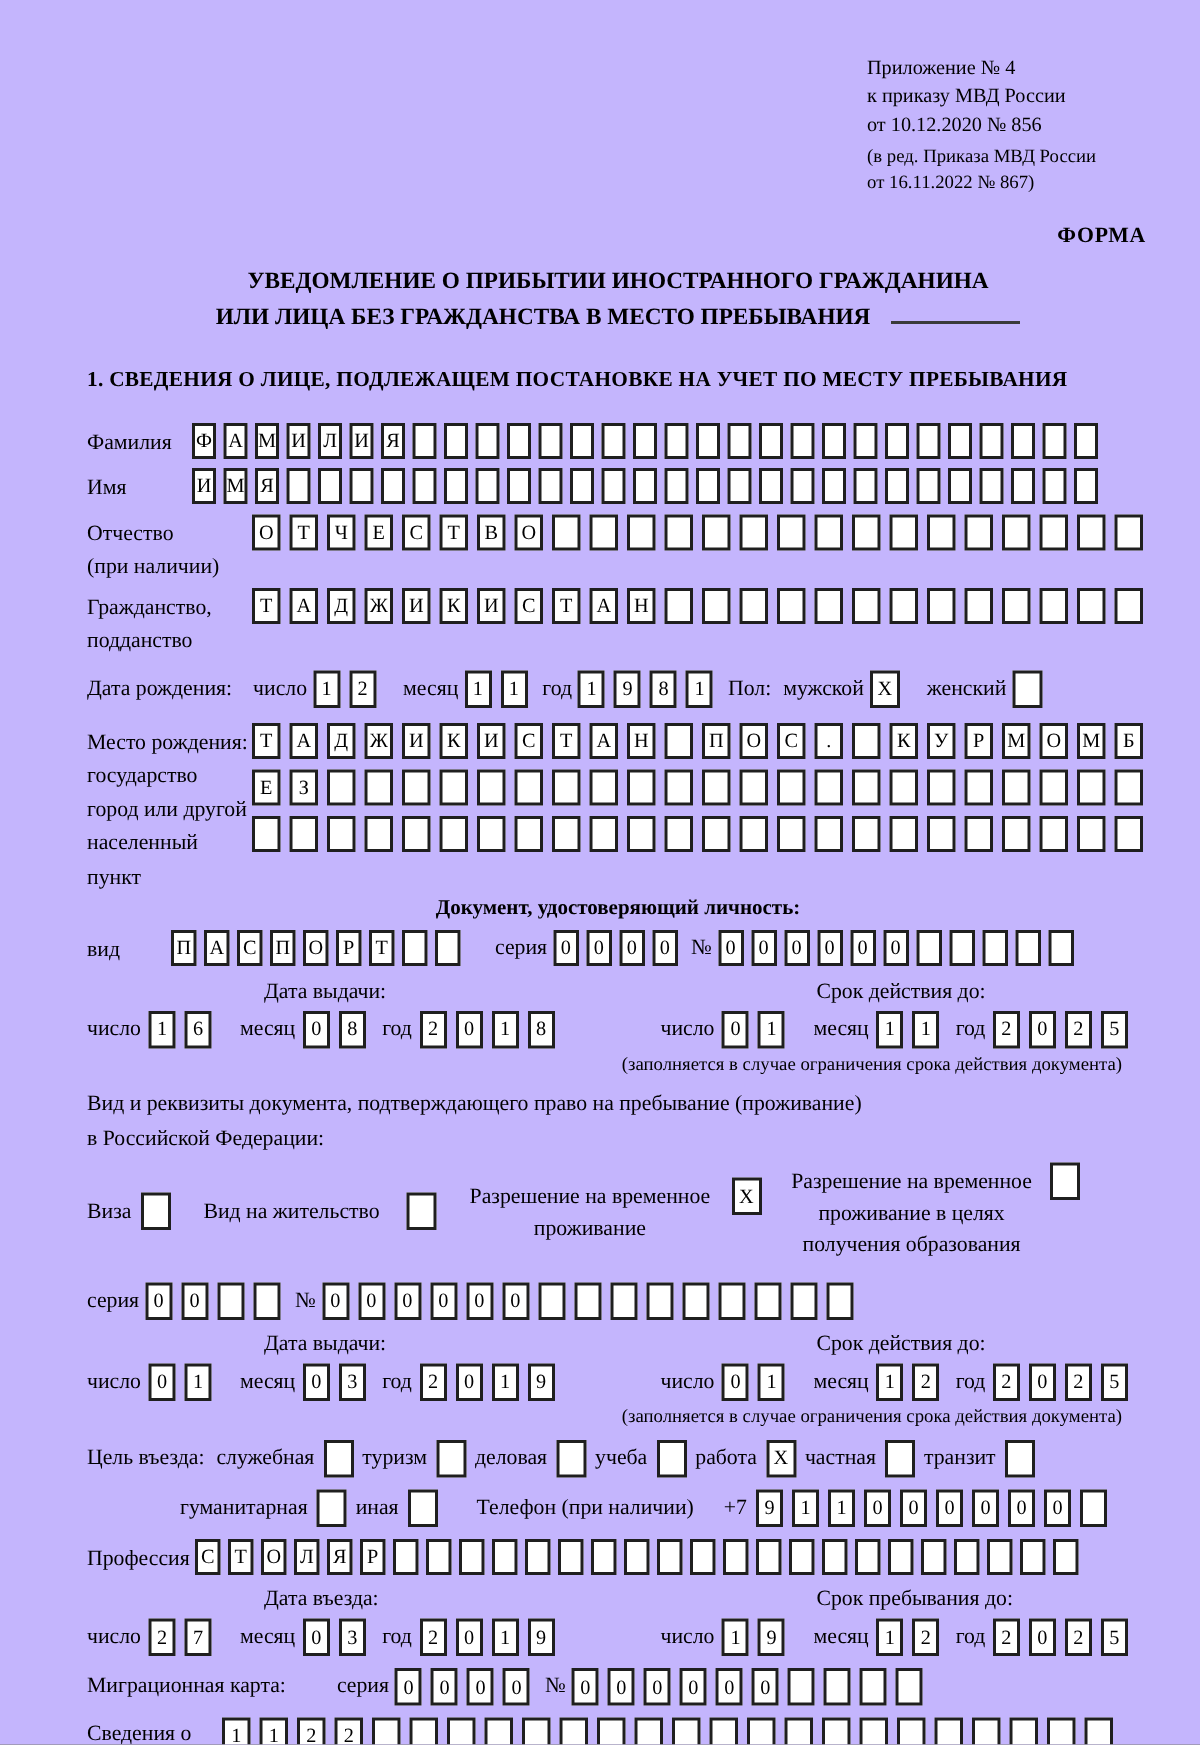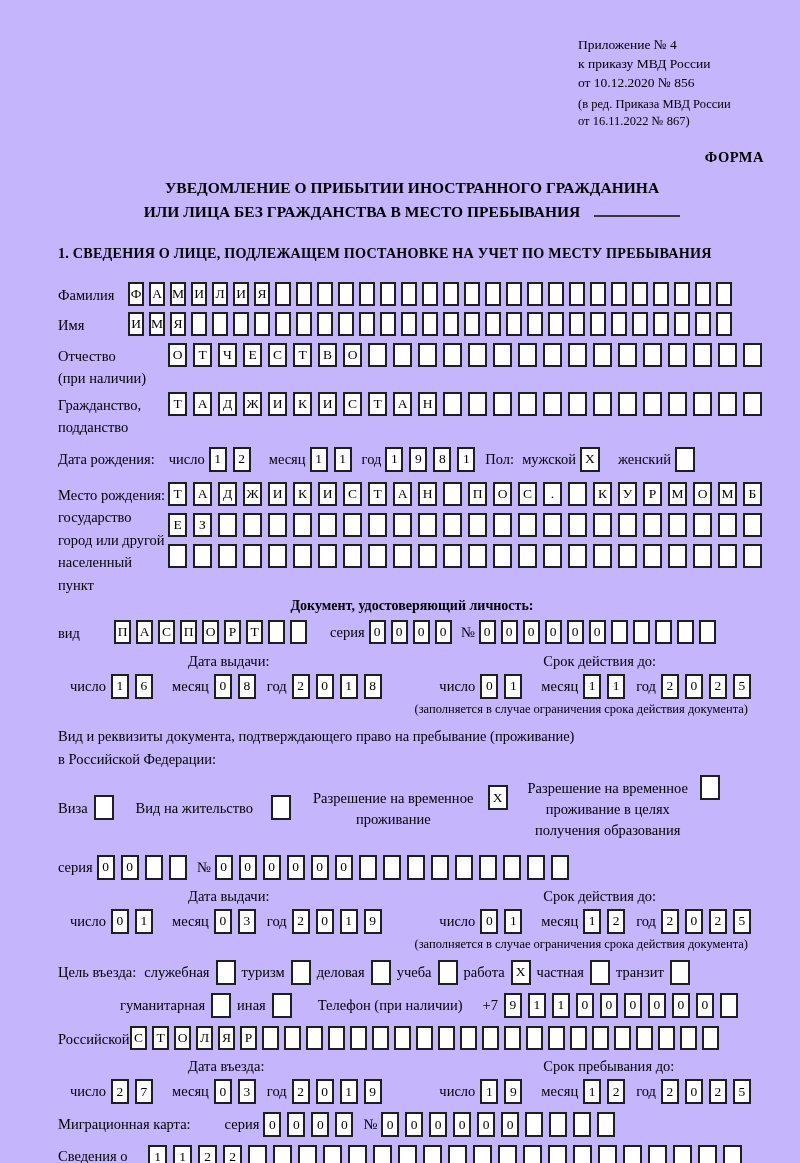--- a/index.html
+++ b/index.html
@@ -33,21 +33,21 @@
   .stackrows { display:flex; flex-direction:column; gap:7px; }
 
   
   .inline { display:flex; align-items:center; font-size:14.5px; }
   .inline .cellrow { margin:0 4px; }
   .sp8 { margin-left:8px; } .sp14 { margin-left:14px; } .sp20 { margin-left:20px; }
   .dcell .cell { width:18px; height:25px; margin-right:6px; }
   .cbx .cell { width:20px; height:25px; margin-right:0; }
 
   
-  .datepair { display:flex; margin:8px 12px 2px; }
+  .datepair { display:flex; margin:8px 0 2px; }
   .dp-left { width:54%; } .dp-right { width:46%; }
   .dp-head { font-size:14.5px; margin-bottom:4px; }
   .dp-left .dp-head { padding-left:118px; }
   .dp-right .dp-head { padding-left:104px; }
   .dp-row { display:flex; align-items:center; font-size:14.5px; }
   .dp-row .cellrow { margin:0 5px 0 5px; }
   .note { font-size:12.5px; text-align:right; padding-right:18px; margin:3px 0 8px; }
 
   .para { font-size:14.5px; line-height:1.6; margin:6px 0 2px; }
 
@@ -592,21 +592,21 @@
         <span class="cell">0</span>
         <span class="cell">0</span>
         <span class="cell">0</span>
         <span class="cell">0</span>
         <span class="cell">0</span>
         <span class="cell"></span>
       </span>
   </div>
 
   <div class="frow" style="margin-bottom:8px;">
-    <div class="flabel lw66" style="width:72px;">Российской</div>
+    <div class="flabel lw66" style="width:72px;">Профессия</div>
     <div class="cellrow cg-prof">
         <span class="cell">С</span>
         <span class="cell">Т</span>
         <span class="cell">О</span>
         <span class="cell">Л</span>
         <span class="cell">Я</span>
         <span class="cell">Р</span>
         <span class="cell"></span>
         <span class="cell"></span>
         <span class="cell"></span>

